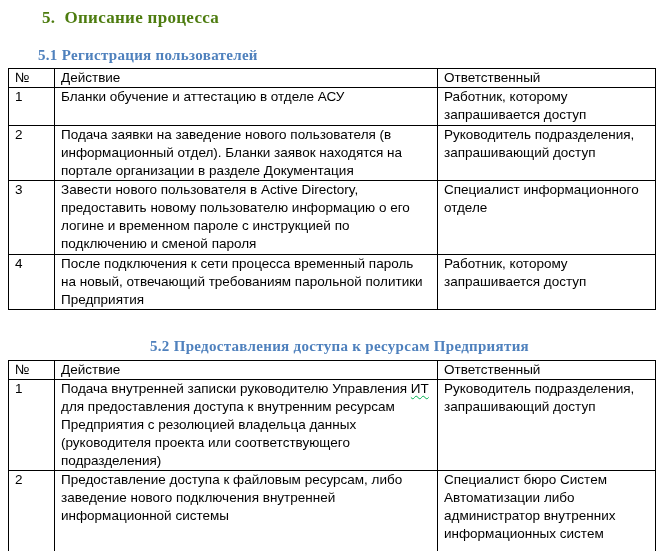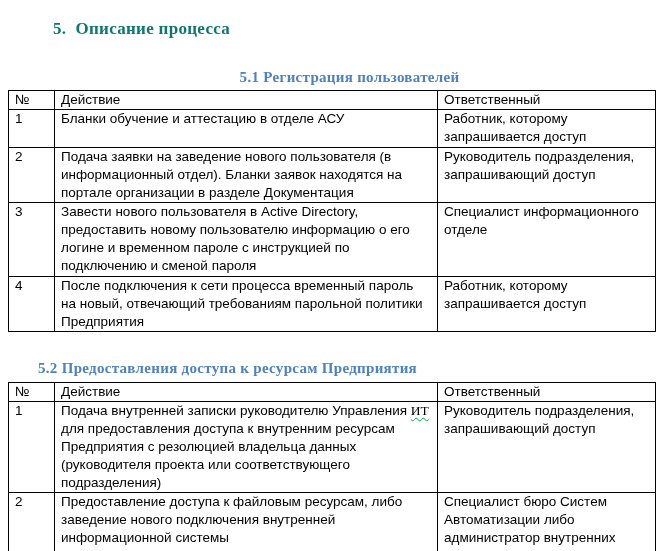--- a/index.html
+++ b/index.html
@@ -6,38 +6,38 @@
   .doc {
     position: relative;
     width: 661px;
     height: 551px;
     background: #ffffff;
     color: #000000;
     font-family: "Liberation Sans", sans-serif;
     overflow: hidden;
   }
   .h1 {
-    margin: 15px;
+    margin: 4px;
     padding: 4px 0 0 38px;
     font-family: "Liberation Serif", serif;
     font-size: 17px;
     font-weight: bold;
-    color: #0f766e;
+    color: #4d7c0f;
     letter-spacing: 0.3px;
   }
   .h2 {
     margin: 0;
     font-family: "Liberation Serif", serif;
     font-size: 15px;
     font-weight: bold;
     color: #4F81BD;
     letter-spacing: 0.3px;
   }
-  .h2-first  { padding: 15px 0 4px 38px; text-align: center; }
-  .h2-second { padding: 28px 0 5px 38px; }
+  .h2-first  { padding: 15px 0 4px 38px; }
+  .h2-second { padding: 28px 0 5px 18px; text-align: center; }
   table.proc {
     border-collapse: collapse;
     table-layout: fixed;
     margin-left: 8px;
     width: 647px;
   }
   table.proc th, table.proc td {
     border: 1px solid #000000;
     vertical-align: top;
     text-align: left;
@@ -53,21 +53,20 @@
   tr.rh-hdr th { height: 18px; }
   tr.rh-38 td  { height: 37px; }
   tr.rh-54 td  { height: 53px; }
   tr.rh-74 td  { height: 73px; }
   tr.rh-89 td  { height: 88px; }
   tr.rh-81 td  { height: 80px; }
   .squiggle {
     text-decoration: underline wavy #00B050;
     text-decoration-thickness: 1px;
     text-underline-offset: 2px;
-    font-family: Liberation Serif, serif;
   }
 </style>
 </head>
 <body>
 
 <div class="doc">
 
   <h1 class="h1">5.&nbsp; Описание процесса</h1>
 
   <h2 class="h2 h2-first">5.1 Регистрация пользователей</h2>

